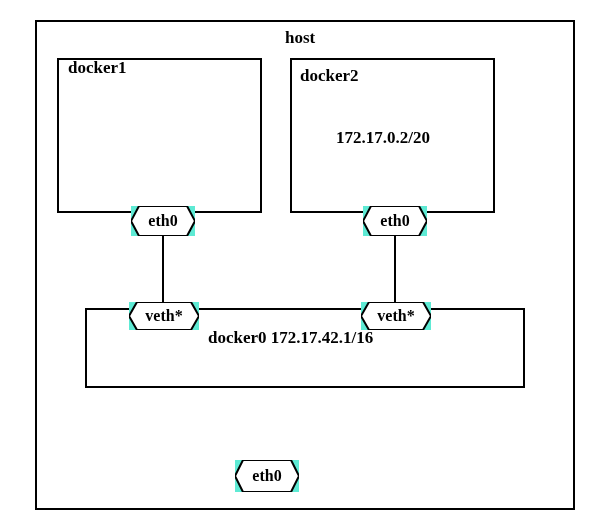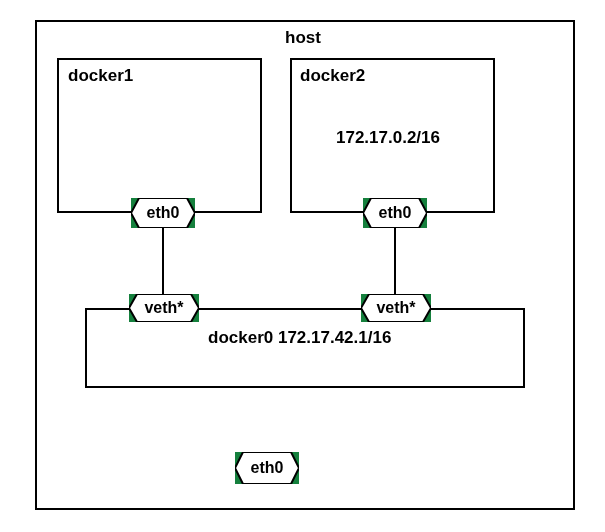--- a/index.html
+++ b/index.html
@@ -8,36 +8,38 @@
     background: #fff;
     font-family: Arial, Helvetica, sans-serif;
     font-weight: bold;
     color: #000;
   }
   .canvas {
     position: relative;
     width: 605px;
     height: 532px;
     background: #fff;
+    font-family: Liberation Serif, serif;
   }
   .box {
     position: absolute;
     border: 2px solid #000;
     background: #fff;
     box-sizing: border-box;
   }
   .label {
     position: absolute;
     font-size: 17px;
     white-space: nowrap;
   }
   .hexbadge {
     position: absolute;
-    background: #15803d;
+    background: #5eead4;
     z-index: 10;
+    margin-top: 8px;
   }
   .hexbadge svg { display: block; }
   .hexbadge .txt {
     position: absolute;
     left: 0; right: 0; top: 0; bottom: 0;
     display: flex;
     align-items: center;
     justify-content: center;
     font-size: 16px;
     font-weight: bold;
@@ -51,25 +53,25 @@
 </style>
 </head>
 <body>
 
 <div class="canvas">
 
   <div class="box" style="left:35px; top:20px; width:540px; height:490px;"></div>
   <div class="label" style="left:285px; top:28px;">host</div>
 
   <div class="box" style="left:57px; top:58px; width:205px; height:155px;"></div>
-  <div class="label" style="left:68px; top:66px;">docker1</div>
+  <div class="label" style="left:68px; top:58px;">docker1</div>
 
   <div class="box" style="left:290px; top:58px; width:205px; height:155px;"></div>
   <div class="label" style="left:300px; top:66px;">docker2</div>
-  <div class="label" style="left:336px; top:128px;">172.17.0.2/16</div>
+  <div class="label" style="left:336px; top:128px;">172.17.0.2/20</div>
 
   <div class="hexbadge" style="left:131px; top:198px; width:64px; height:30px;">
     <svg width="64" height="30" viewBox="0 0 64 30">
       <polygon points="8,0 56,0 64,15 56,30 8,30 0,15" fill="#fff" stroke="#000" stroke-width="2"></polygon>
     </svg>
     <div class="txt">eth0</div>
   </div>
   <div class="hexbadge" style="left:363px; top:198px; width:64px; height:30px;">
     <svg width="64" height="30" viewBox="0 0 64 30">
       <polygon points="8,0 56,0 64,15 56,30 8,30 0,15" fill="#fff" stroke="#000" stroke-width="2"></polygon>

